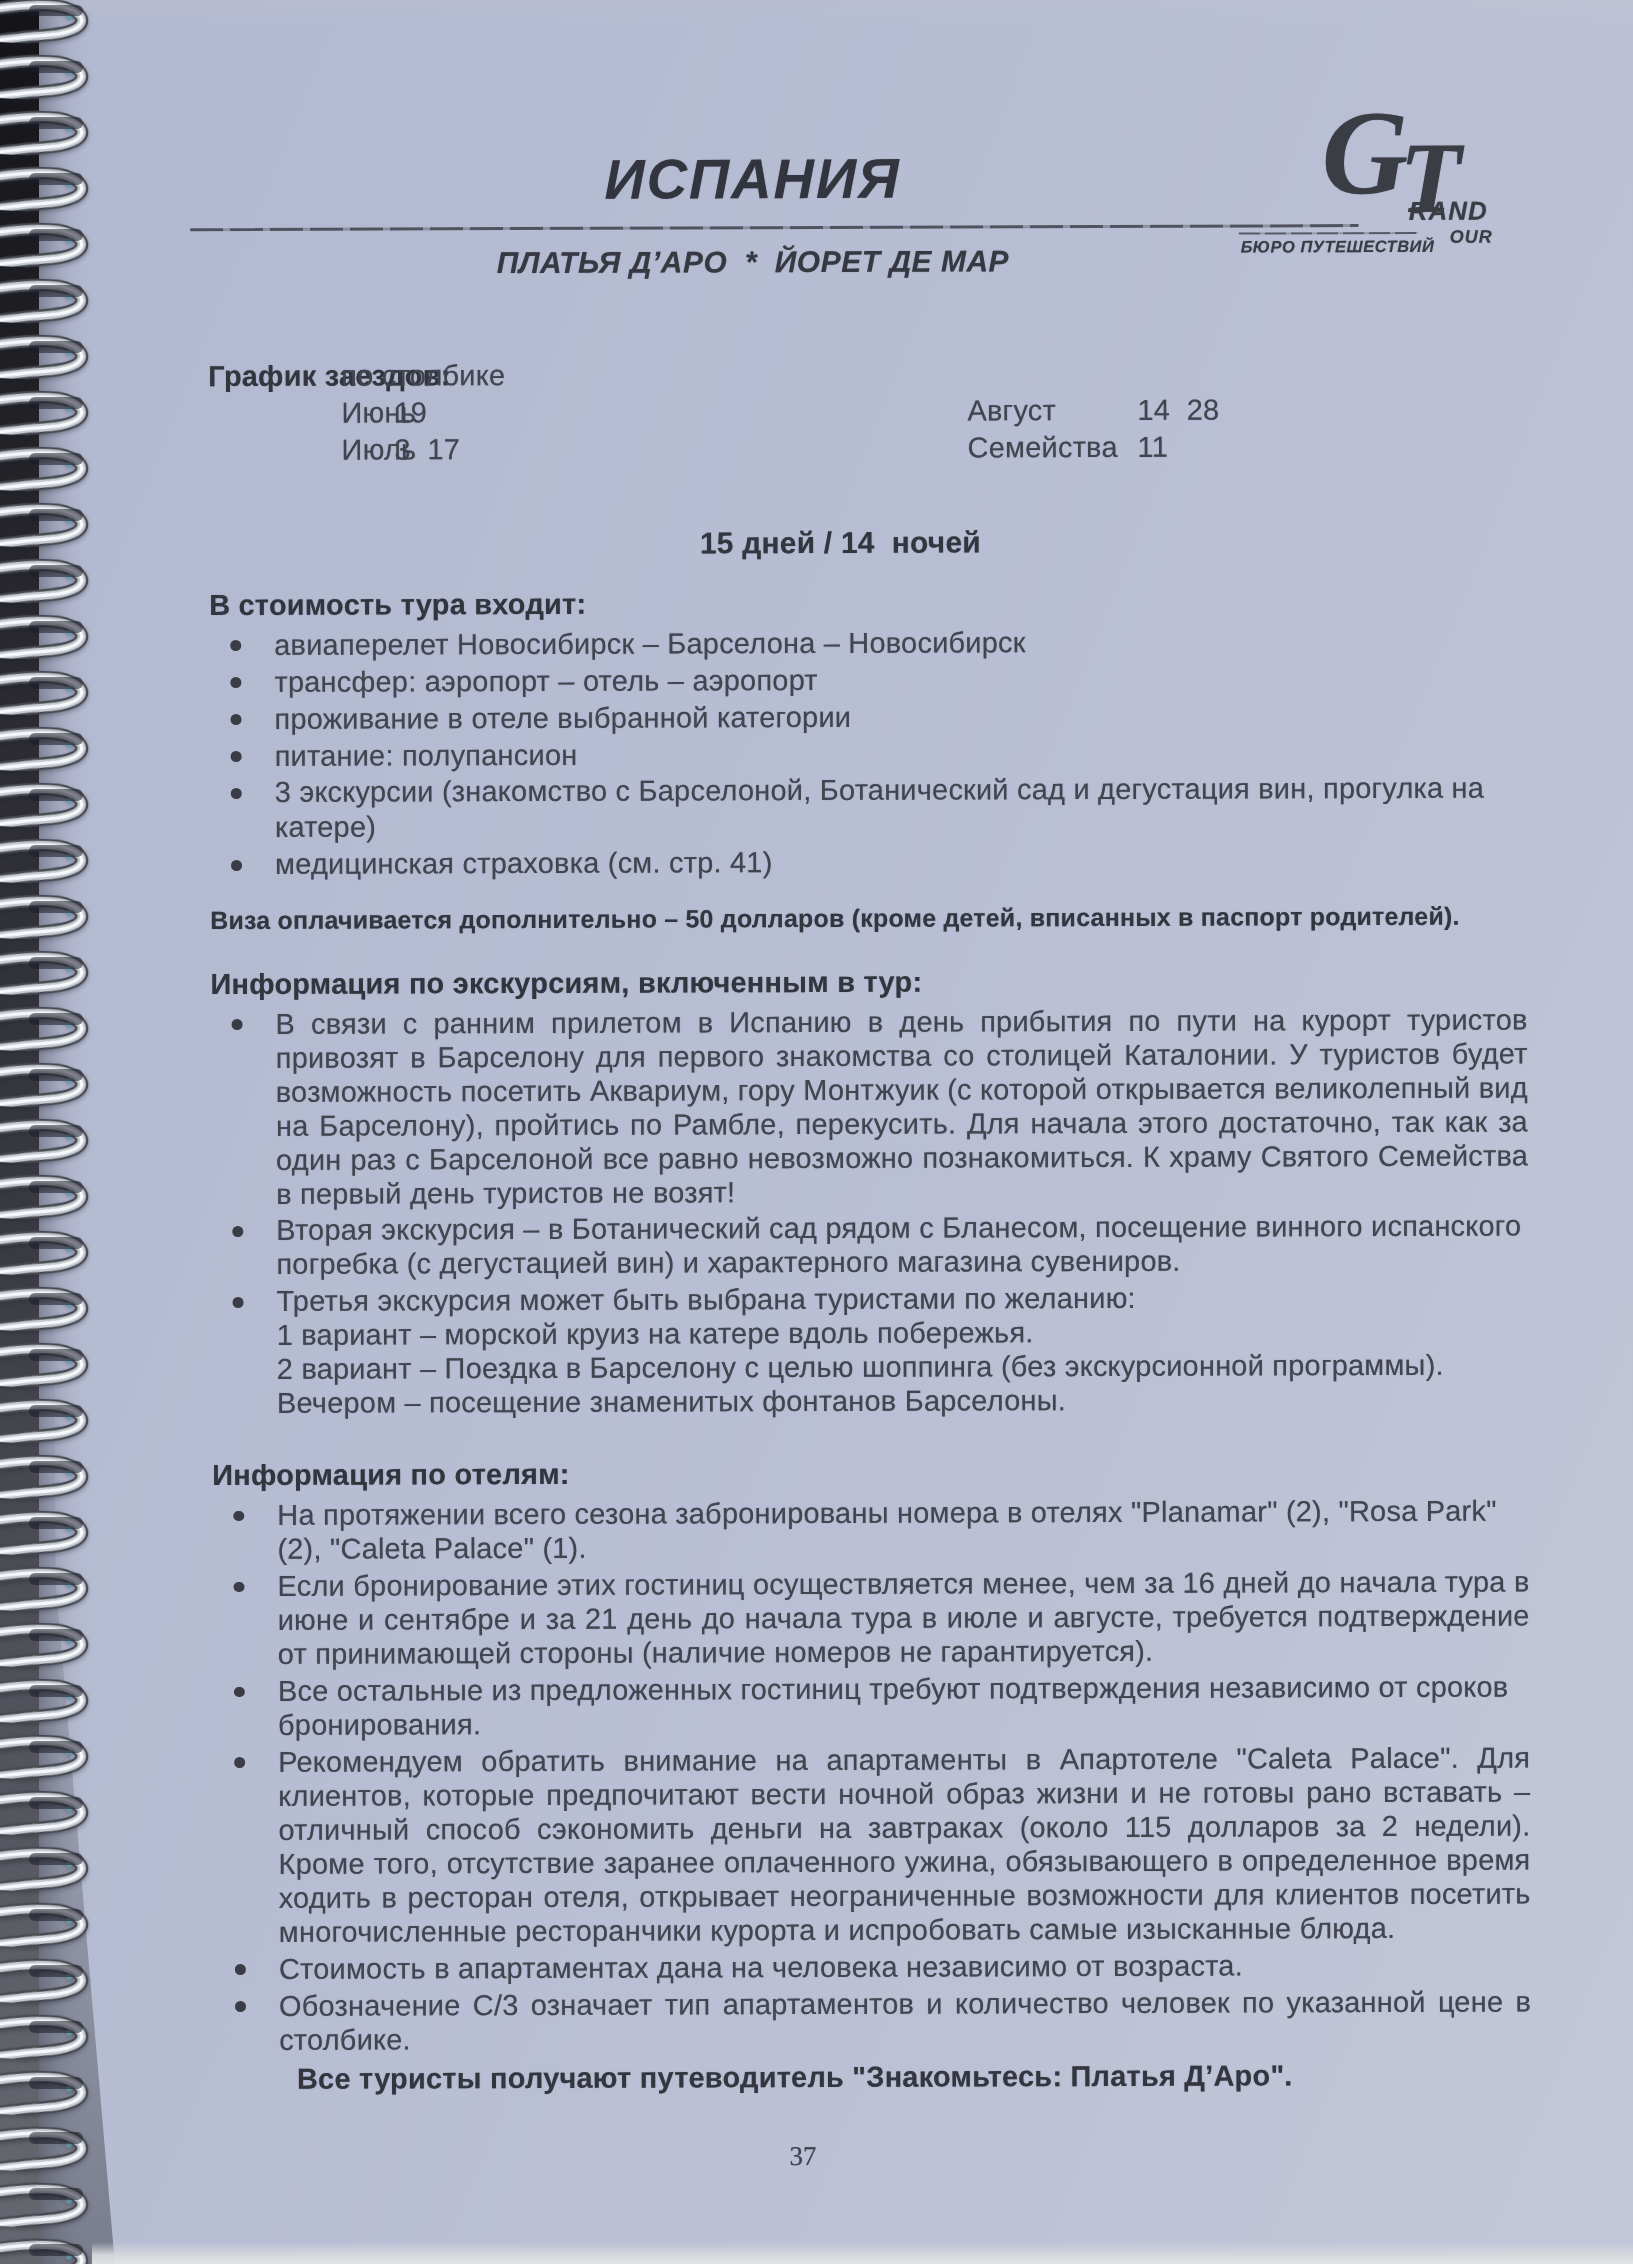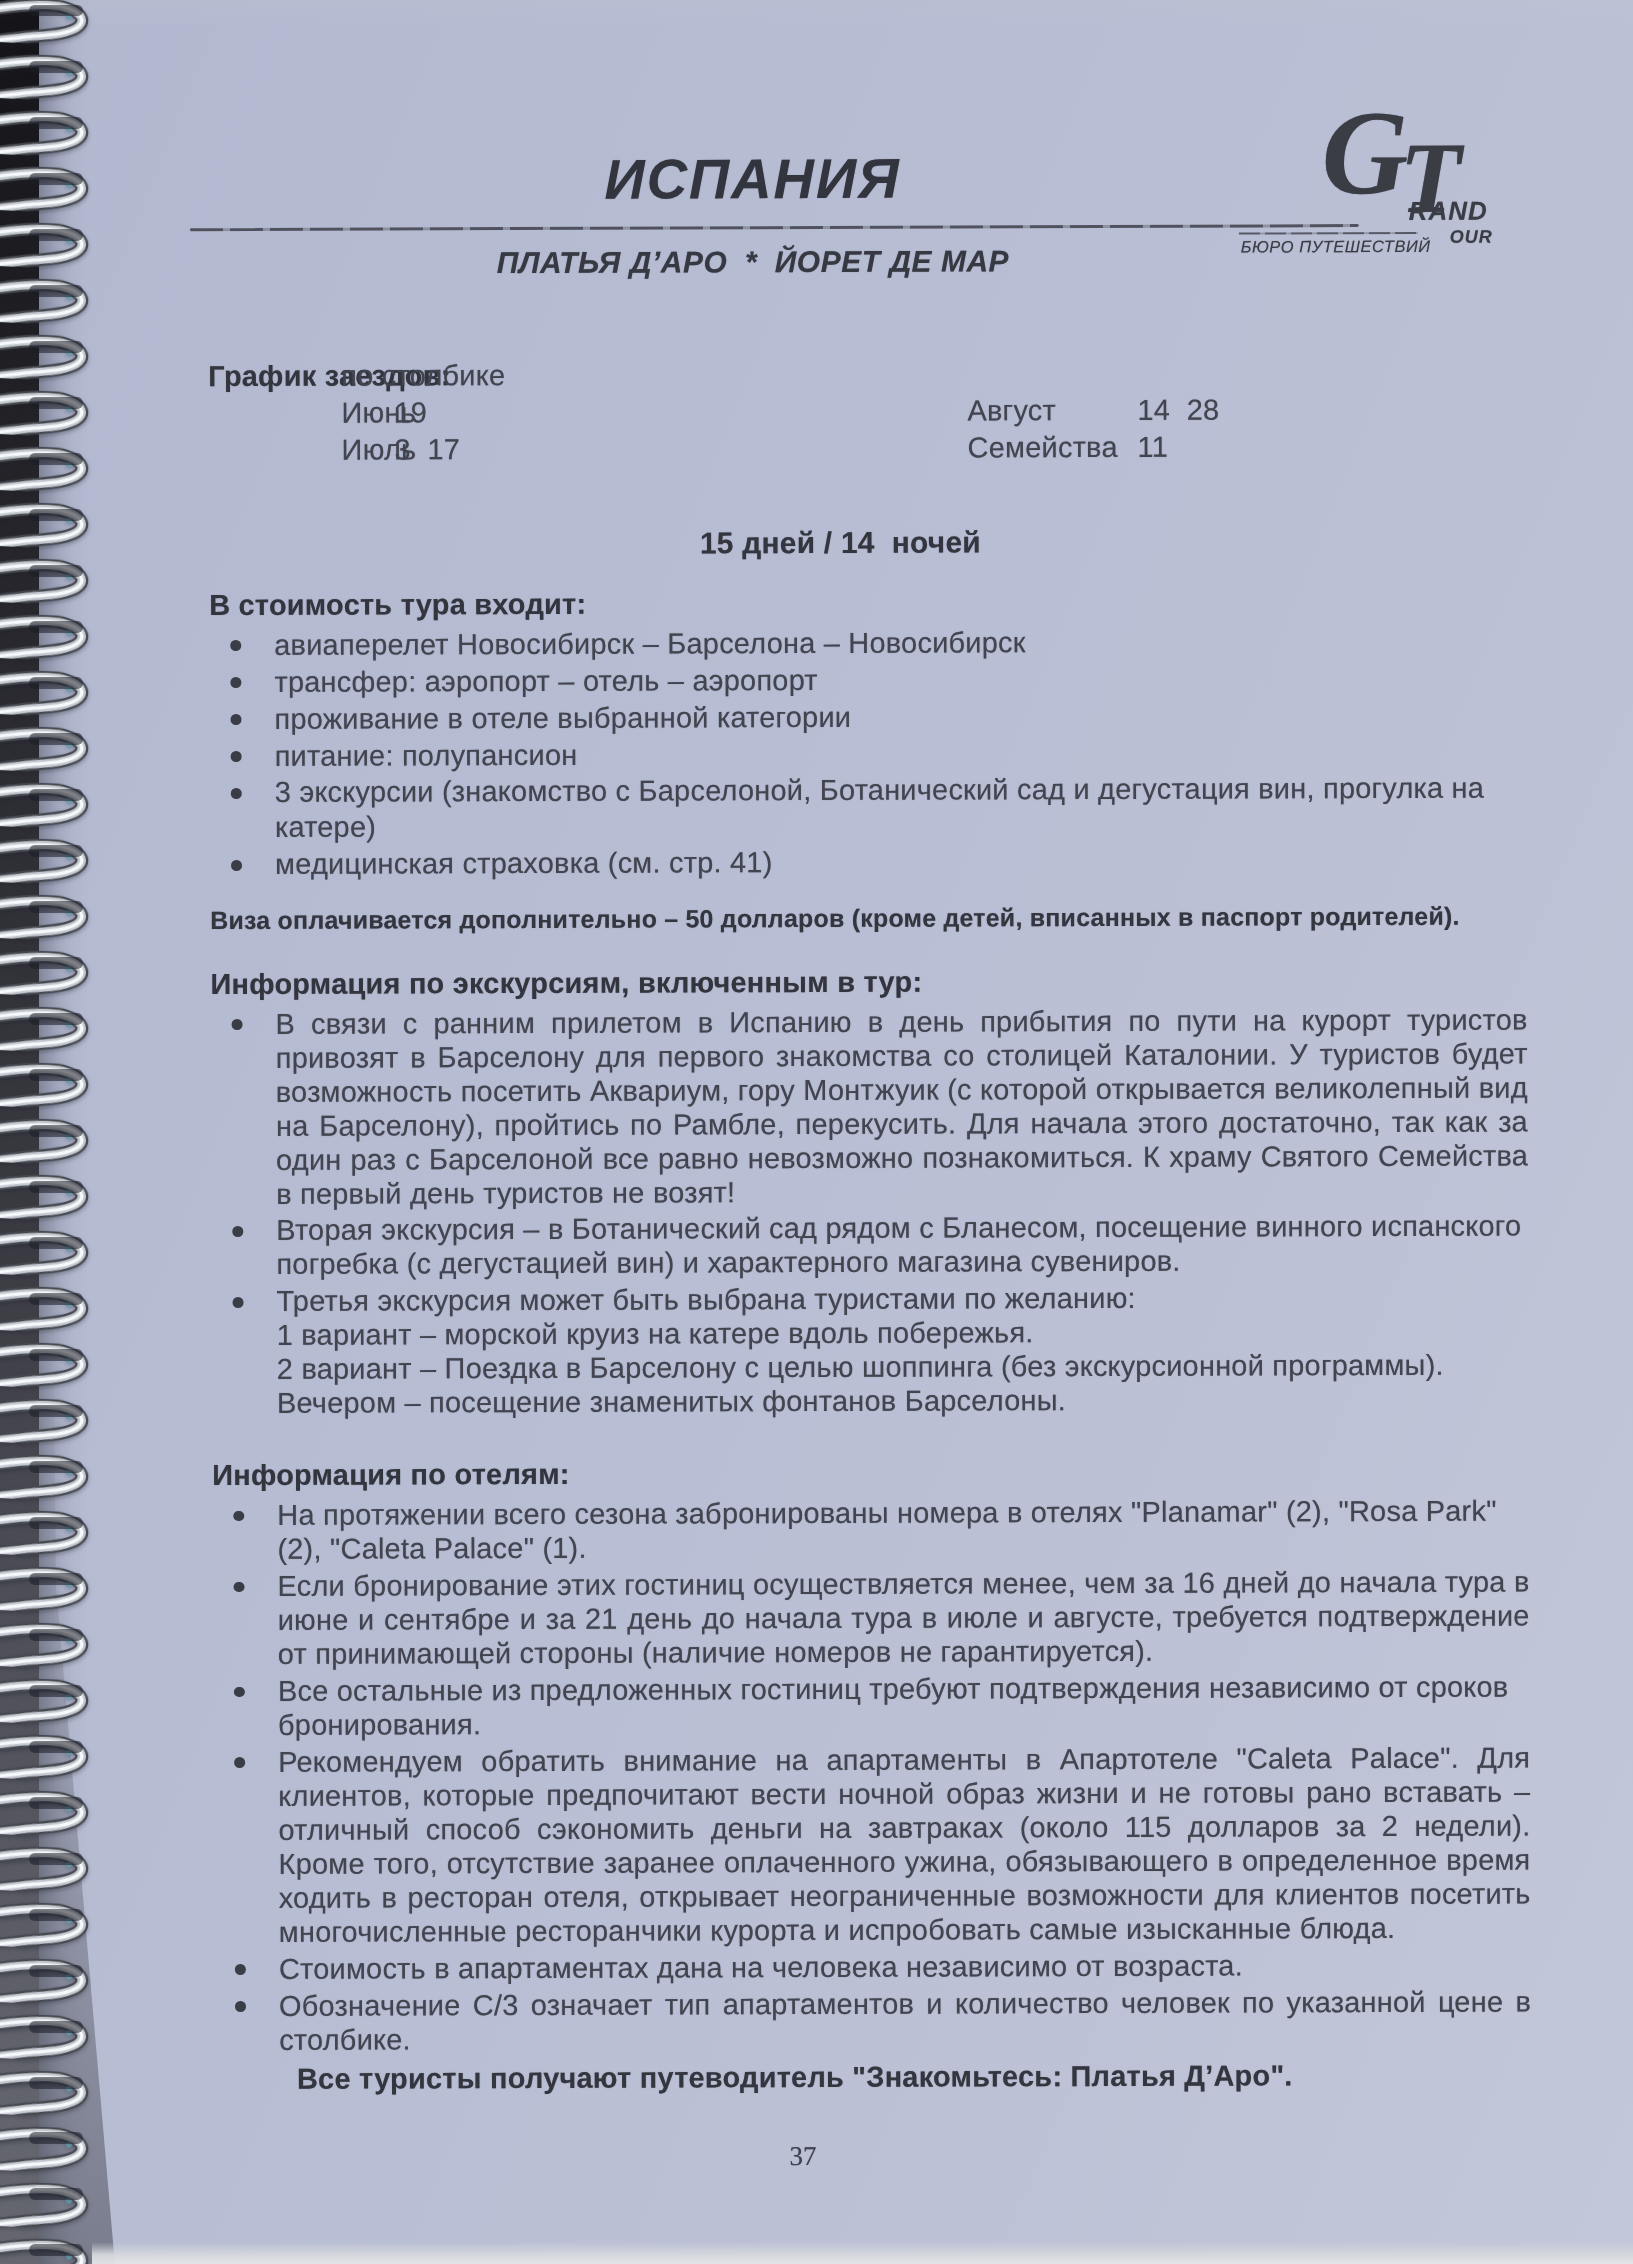--- a/index.html
+++ b/index.html
@@ -33,21 +33,21 @@
          font-size:30px;font-weight:700;font-style:italic;color:#373942;letter-spacing:0.5px;}
   
   .logo{position:absolute;left:1232px;top:89px;width:320px;height:194px;color:#3b3d45;}
   .logo span{position:absolute;display:block;}
   .logo-g{left:89px;top:5.8px;font-family:"Liberation Serif",serif;font-style:italic;font-weight:700;font-size:120px;line-height:1;}
   .logo-t{left:167px;top:41px;font-family:"Liberation Serif",serif;font-style:italic;font-weight:700;font-size:101px;line-height:1;}
   .logo-rand{left:176px;top:109px;font-style:italic;font-weight:700;font-size:26px;letter-spacing:1px;}
   .logo-our{left:217px;top:140px;font-style:italic;font-weight:700;font-size:18px;letter-spacing:1px;}
   .logo-line{position:absolute;left:5.8px;top:145px;width:179px;height:2.4px;
          background:repeating-linear-gradient(90deg,rgba(62,64,74,.8) 0 21.3px,rgba(62,64,74,.3) 21.3px 26px);}
-  .logo-bureau{left:7.8px;top:150px;font-style:italic;font-weight:400;font-size:16.5px;letter-spacing:0.5px;}
+  .logo-bureau{left:7.8px;top:150px;font-style:italic;font-weight:700;font-size:16.5px;letter-spacing:0.5px;}
   
   .doc-flow{position:absolute;left:207px;top:0;width:1317px;padding-top:357px;
             font-size:29px;line-height:34px;letter-spacing:0.2px;}
   .schedule .s-row{position:relative;height:37px;}
   .s-label{position:absolute;left:0;font-weight:700;color:#34363f;font-size:29px;}
   .s-freq{position:absolute;left:133px;}
   .s-month.c1{position:absolute;left:133px;}
   .s-days.d1{position:absolute;left:186px;white-space:pre;}
   .s-month.c2{position:absolute;left:759px;}
   .s-days.d2{position:absolute;left:929px;white-space:pre;}

